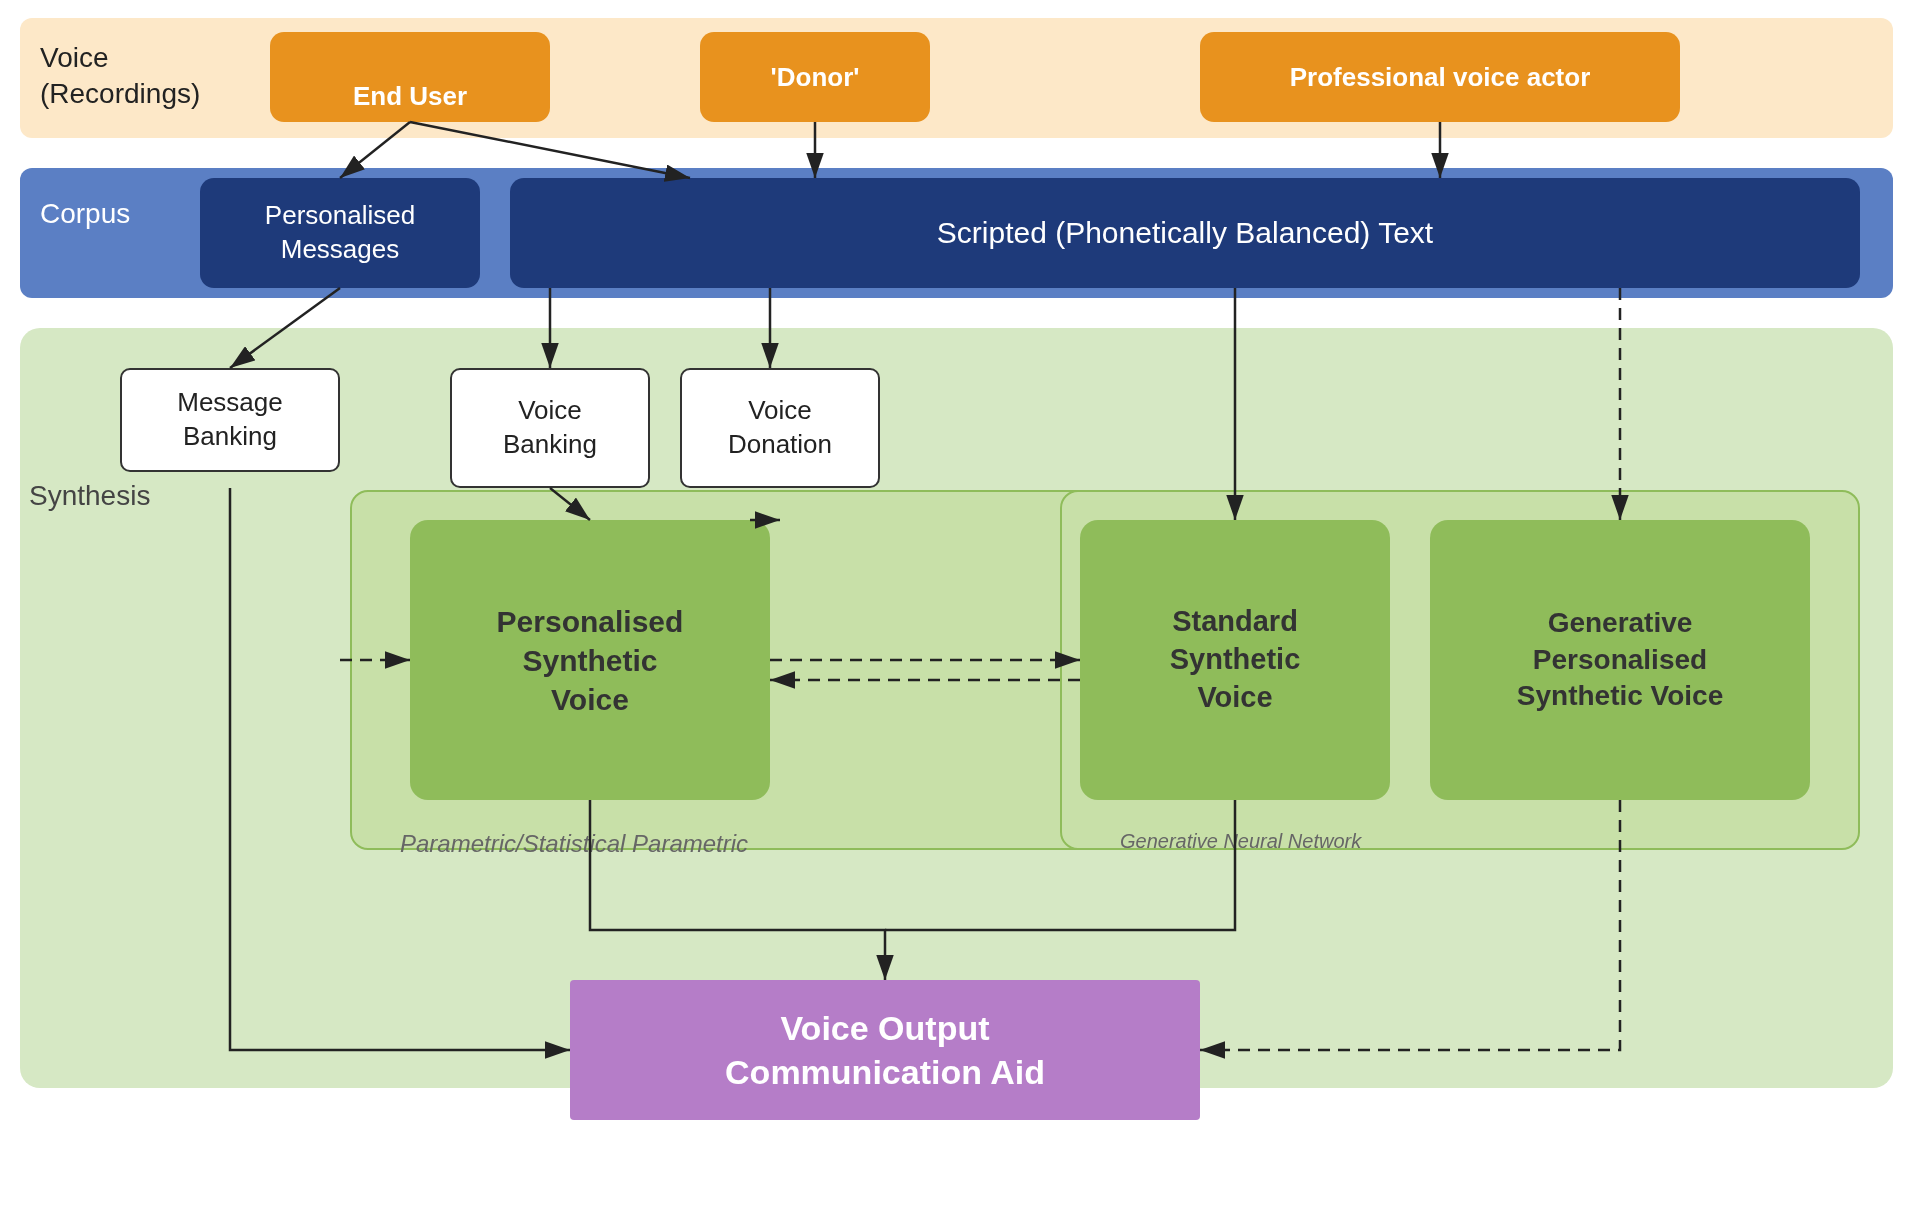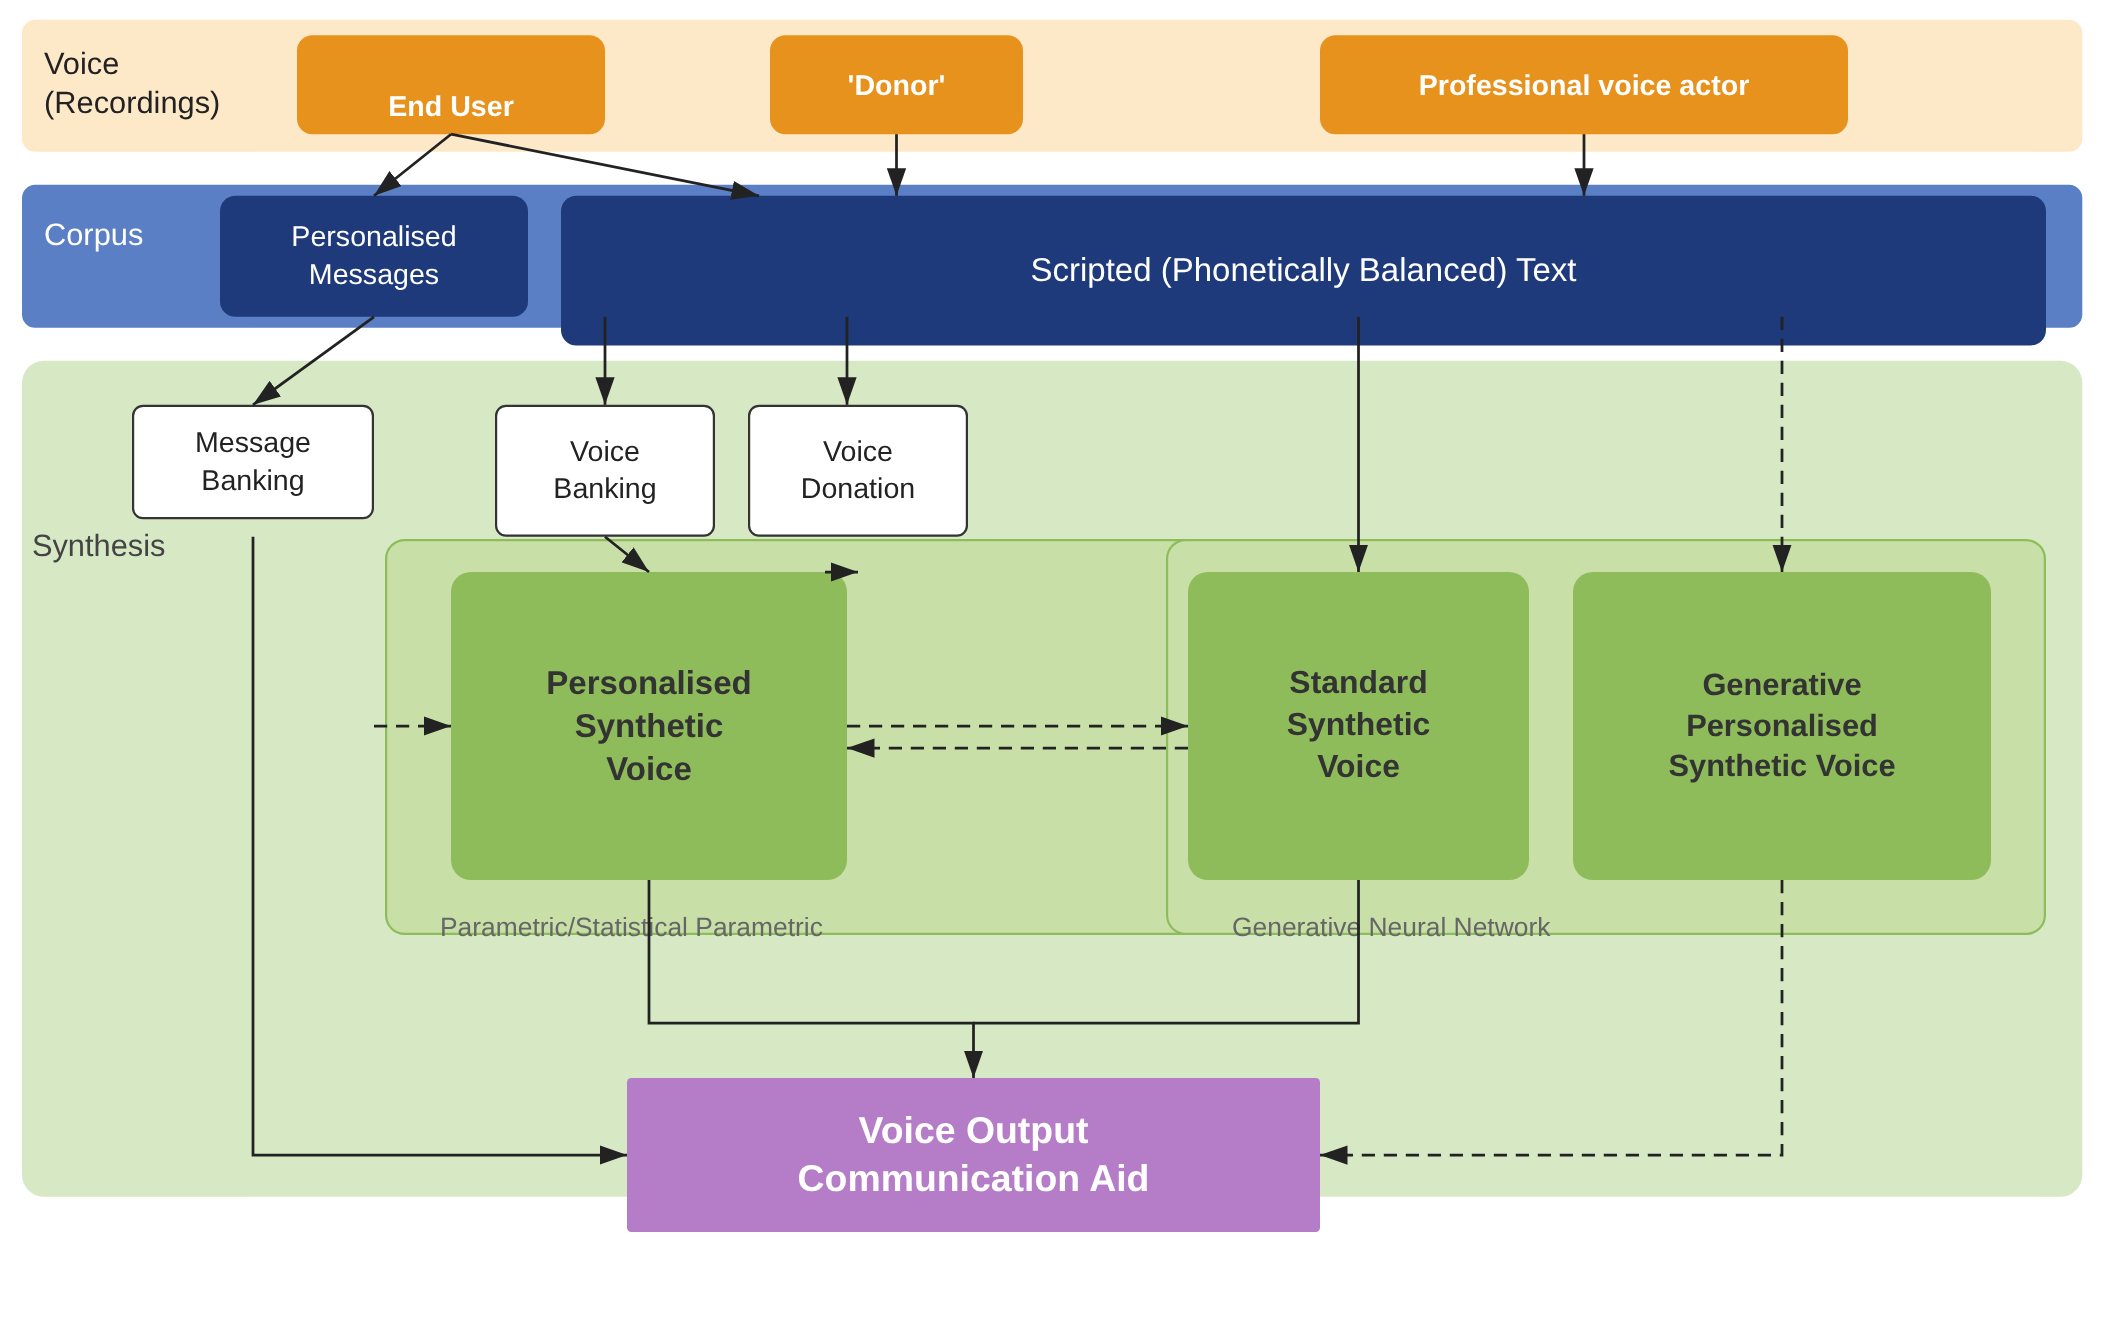--- a/index.html
+++ b/index.html
@@ -140,20 +140,21 @@
       position: absolute;
       background: #c8e0a8;
       border-radius: 18px;
       border: 2px solid #8fbc5a;
     }
 
     .group-label {
       position: absolute;
       font-size: 22px;
       color: #666;
+      font-style: italic;
     }
 
     
     .purple-box {
       position: absolute;
       background: #b57dc8;
       border-radius: 4px;
       display: flex;
       align-items: center;
       justify-content: center;
@@ -194,21 +195,21 @@
   </div>
 
   <div class="corpus-bg"></div>
   <div class="corpus-label">Corpus</div>
 
   <div class="dark-blue-box" style="top:178px; left:200px; width:280px; height:110px; font-size:26px; line-height:1.3; text-align:center;">
     <span style="white-space:pre-line;">Personalised
 Messages</span>
   </div>
 
-  <div class="dark-blue-box" style="top:178px; left:510px; width:1350px; height:136px; font-size:30px;">
+  <div class="dark-blue-box" style="top:178px; left:510px; width:1350px; height:110px; font-size:30px;">
     <span>Scripted (Phonetically Balanced) Text</span>
   </div>
 
   <div class="synthesis-bg"></div>
   <div class="synthesis-label">Synthesis</div>
 
   <div class="white-box" style="top:368px; left:120px; width:220px; height:104px; font-size:26px; line-height:1.3;">
     <span style="white-space:pre-line;">Message
 Banking</span>
   </div>
@@ -222,21 +223,21 @@
     <span style="white-space:pre-line;">Voice
 Donation</span>
   </div>
 
   <div class="light-green-group" style="top:490px; left:350px; width:800px; height:360px;"></div>
   <div class="group-label" style="top:830px; left:400px; font-size:24px; color:#666;">
     <span>Parametric/Statistical Parametric</span>
   </div>
 
   <div class="light-green-group" style="top:490px; left:1060px; width:800px; height:360px;"></div>
-  <div class="group-label" style="top:830px; left:1120px; font-size:24px; color:#666;">
+  <div class="group-label" style="top:830px; left:1120px; font-size:20px; color:#666;">
     <span>Generative Neural Network</span>
   </div>
 
   <div class="green-box" style="top:520px; left:410px; width:360px; height:280px; font-size:30px; line-height:1.3;">
     <span style="white-space:pre-line;">Personalised
 Synthetic
 Voice</span>
   </div>
 
   <div class="green-box" style="top:520px; left:1080px; width:310px; height:280px; font-size:29px; line-height:1.3;">

